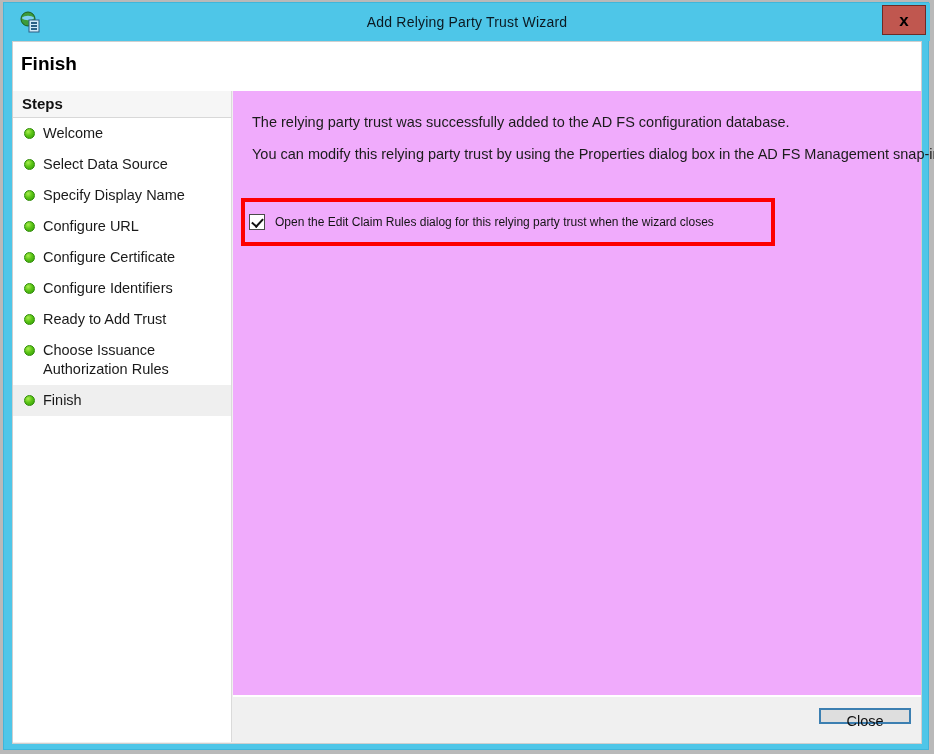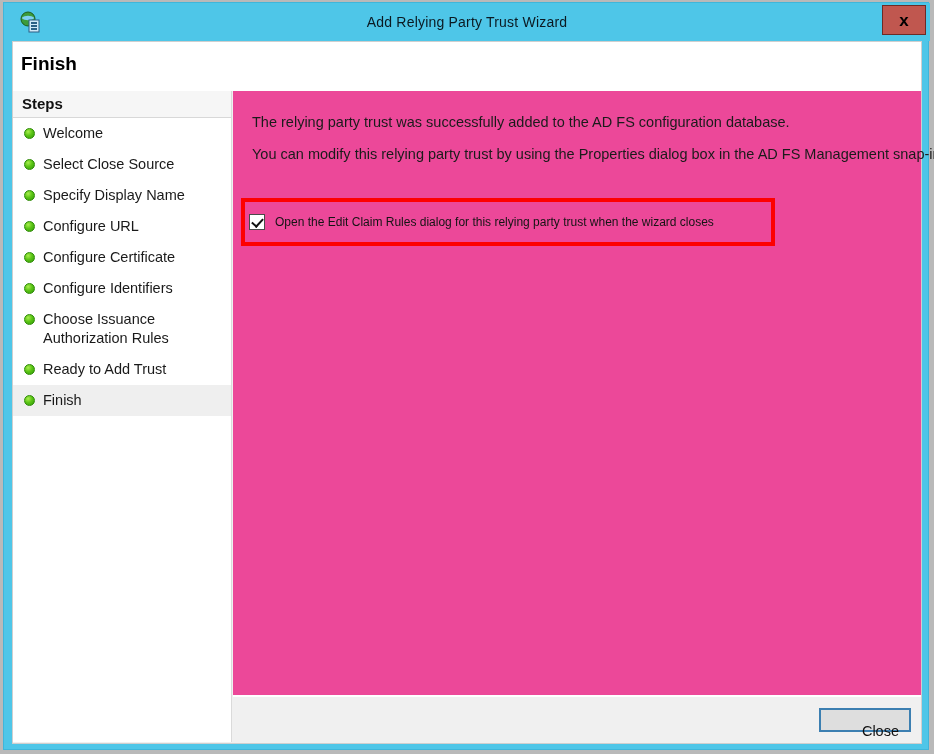--- a/index.html
+++ b/index.html
@@ -162,21 +162,21 @@
     box-sizing: border-box;
   }
 
   
   .content {
     position: absolute;
     left: 220px;
     top: 0;
     width: 688px;
     height: 651px;
-    background: #ec4899;
+    background: #f0abfc;
   }
   .content-inner {
     position: absolute;
     left: 0;
     top: 0;
     right: 0;
     height: 604px;
   }
   .para {
     position: absolute;
@@ -254,22 +254,22 @@
     width: 92px;
     height: 16px;
     background: #dedede;
     border: 2px solid #3c7fb1;
     box-sizing: border-box;
     font-size: 14.5px;
     color: #101010;
     font-family: "Liberation Sans", sans-serif;
     cursor: pointer;
     line-height: 22px;
-    text-align: right;
-    padding: 10px;
+    text-align: center;
+    padding: 0;
   }
 </style>
 </head>
 <body>
 
 <div id="screen">
   <div class="window">
 
     <div class="titlebar">
       <svg class="title-icon" viewBox="0 0 22 22">
@@ -295,45 +295,45 @@
         <div class="steps-head">
           <span>Steps</span>
         </div>
 
         <div class="step">
           <span class="bullet"></span>
           <span>Welcome</span>
         </div>
         <div class="step">
           <span class="bullet"></span>
-          <span>Select Close Source</span>
+          <span>Select Data Source</span>
         </div>
         <div class="step">
           <span class="bullet"></span>
           <span>Specify Display Name</span>
         </div>
         <div class="step">
           <span class="bullet"></span>
           <span>Configure URL</span>
         </div>
         <div class="step">
           <span class="bullet"></span>
           <span>Configure Certificate</span>
         </div>
         <div class="step">
           <span class="bullet"></span>
           <span>Configure Identifiers</span>
         </div>
         <div class="step">
           <span class="bullet"></span>
+          <span>Ready to Add Trust</span>
+        </div>
+        <div class="step">
+          <span class="bullet"></span>
           <span>Choose Issuance Authorization Rules</span>
-        </div>
-        <div class="step">
-          <span class="bullet"></span>
-          <span>Ready to Add Trust</span>
         </div>
         <div class="step current">
           <span class="bullet"></span>
           <span>Finish</span>
         </div>
       </div>
 
       <div class="content">
         <div class="content-inner">
           <div class="para p1">The relying party trust was successfully added to the AD FS configuration database.</div>

